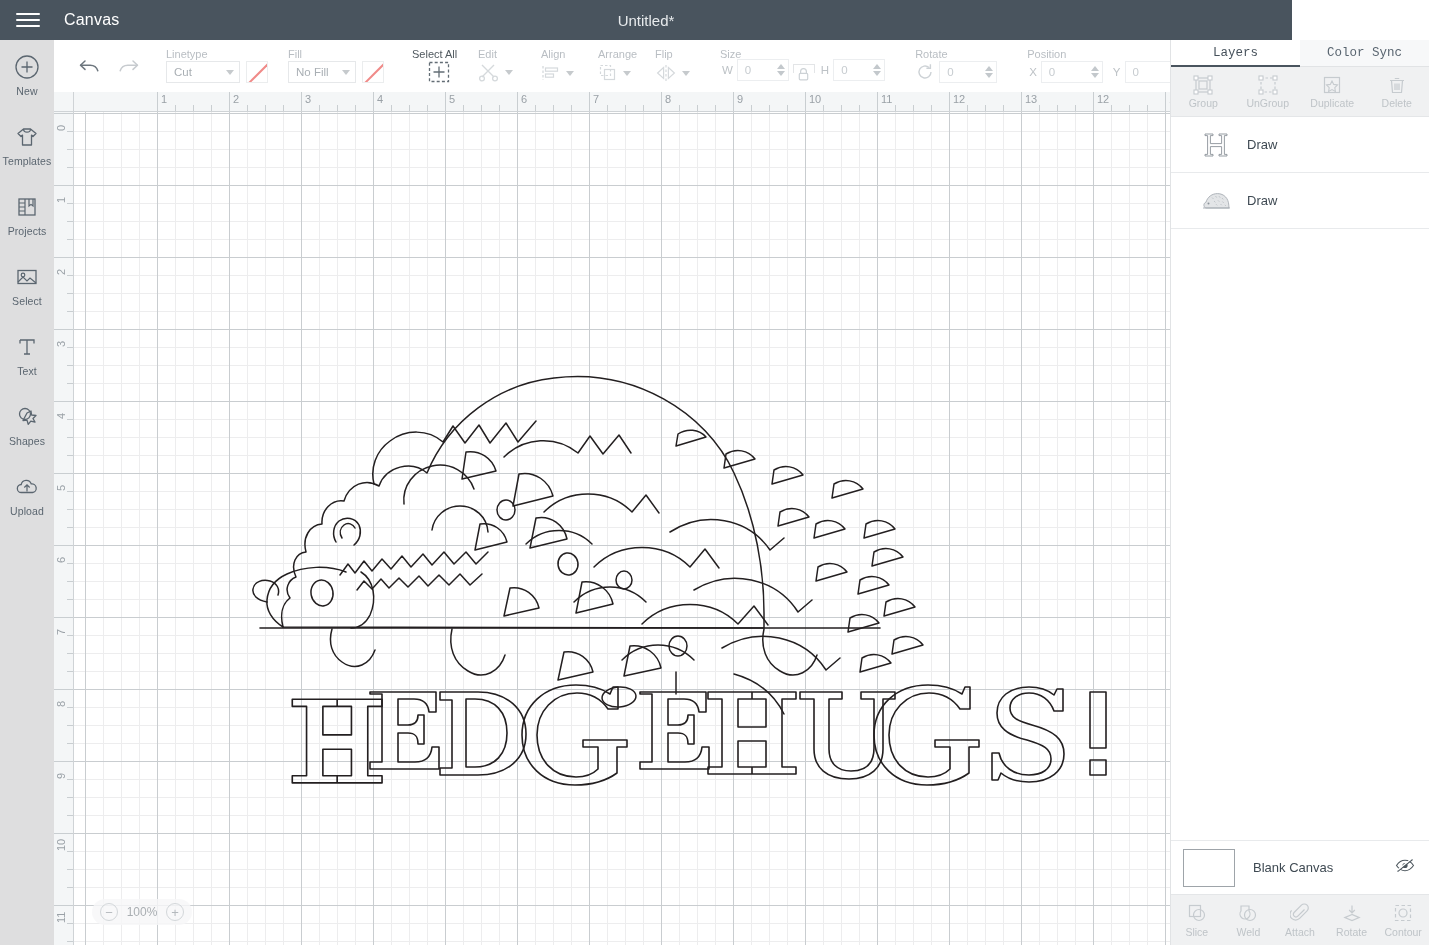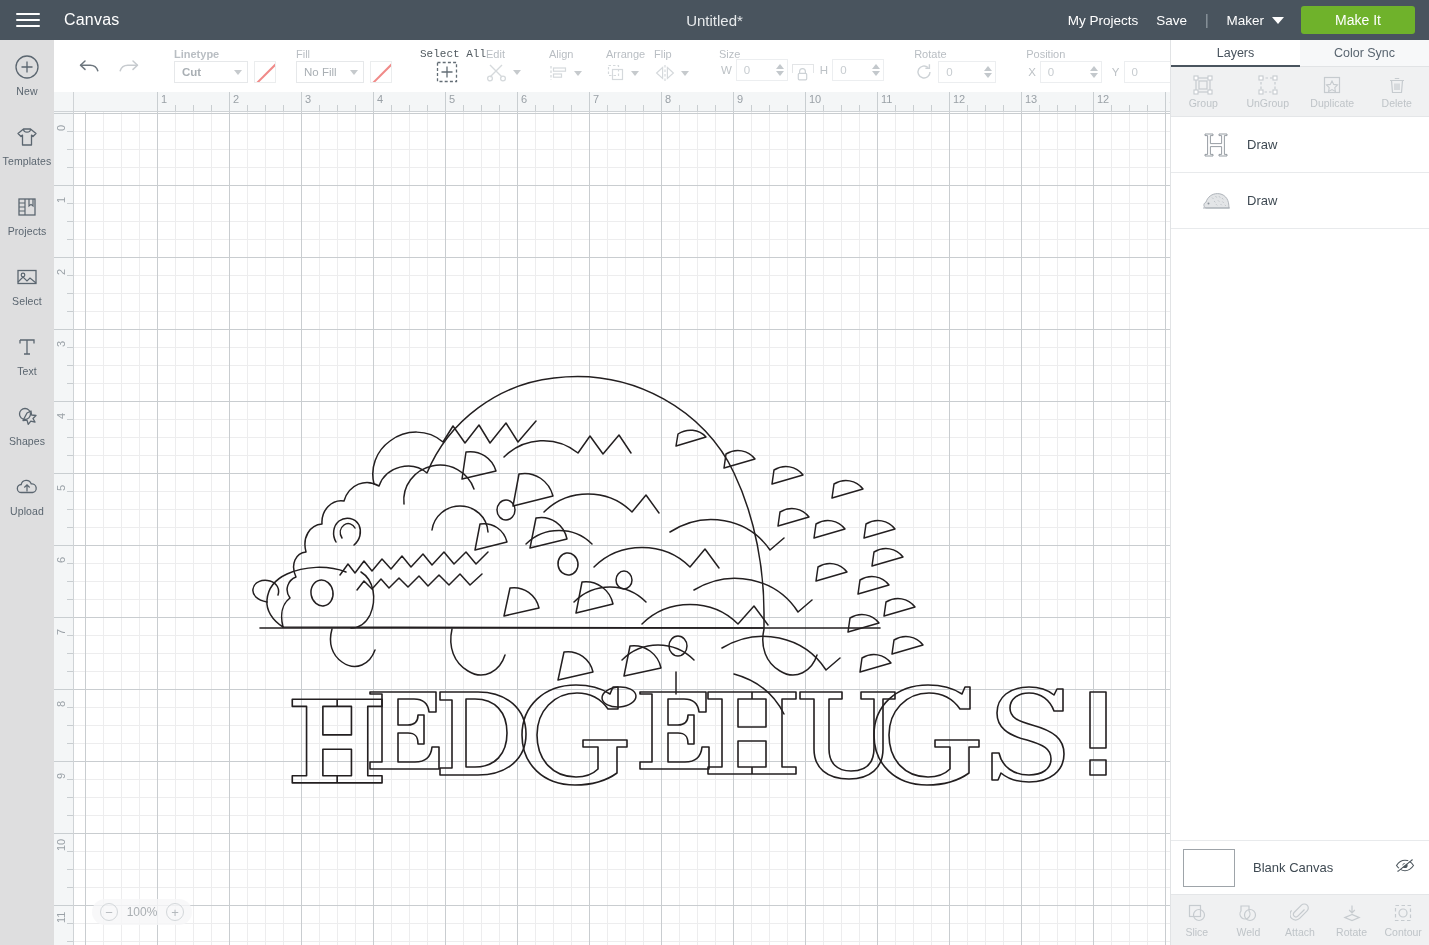--- a/index.html
+++ b/index.html
@@ -6,21 +6,21 @@
   html, body {
     width: 1429px; height: 945px;
     font-family: "Liberation Sans", sans-serif;
     overflow: hidden;
     background: #ffffff;
   }
   #app { position: relative; width: 1429px; height: 945px; }
 
   
   .header {
-    position: absolute; top: 0; left: 0; width: 1429px; height: 40px;
+    position: absolute; top: 0; left: 0; width: 1292px; height: 40px;
     background: #49545e; color: #fff;
     display: flex; align-items: center;
   }
   .hamburger {
     width: 56px; height: 40px;
     display: flex; flex-direction: column; align-items: center; justify-content: center;
     gap: 4px; cursor: pointer;
   }
   .hamburger span { display:block; width: 24px; height: 2px; background: #fff; border-radius:1px; }
   .header-canvas-label { font-size: 16px; color: #ffffff; margin-left: 8px; letter-spacing: .2px; }
@@ -66,21 +66,21 @@
   .toolbar {
     position: absolute; top: 40px; left: 54px; width: 1116px; height: 52px;
     background: #ffffff; display: flex; align-items: center;
   }
   .tb-group { display: flex; align-items: flex-end; height: 52px; position: relative; }
   .tb-divider { width: 1px; height: 30px; background: #e2e4e6; margin: 0 10px; align-self: center; }
   .tb-label {
     position: absolute; top: 8px; left: 0;
     font-size: 11px; color: #b9bec3; white-space: nowrap;
   }
-  .tb-label.dark { color: #50595f; font-family: Liberation Mono, monospace; }
+  .tb-label.dark { color: #50595f; }
   .tb-ctl { display: flex; align-items: center; }
 
   .undo-redo { display:flex; align-items:center; gap: 14px; margin-left: 24px; margin-right: 6px; }
   .undo-redo svg { cursor: pointer; }
 
   .minisel {
     border: 1px solid #e6e8ea; background: #fff; height: 22px;
     min-width: 68px; display: flex; align-items: center; justify-content: space-between;
     padding: 0 5px 0 7px; font-size: 11.5px; color: #a9afb4; cursor: pointer;
   }
@@ -160,20 +160,21 @@
   
   .rpanel {
     position:absolute; top: 40px; right: 0; width: 259px; height: 905px;
     background: #fff; border-left: 1px solid #e1e3e5;
   }
   .rtabs { display:flex; height: 27px; background:#f7f8f9; }
   .rtab {
     flex:1; display:flex; align-items:center; justify-content:center;
     font-size: 12.5px; color: #596570; cursor:pointer; background:#f7f8f9;
     border-bottom: 1px solid #e1e3e5;
+    font-family: Liberation Mono, monospace;
   }
   .rtab.active { background:#fff; border-bottom: 2px solid #49545e; color:#46515b; }
   .rtools {
     display:flex; height: 50px; background:#f0f1f2; border-bottom:1px solid #e4e6e8;
   }
   .rtool { flex:1; display:flex; flex-direction:column; align-items:center; justify-content:center; gap:2px; cursor:pointer; }
   .rtool .lbl { font-size: 10.5px; color: #bfc4c8; }
 
   .layer-group { border-bottom: 1px solid #e8eaec; }
   .layer-head {
@@ -209,30 +210,20 @@
 <div id="app">
 
   <div class="header">
     <div class="hamburger">
       <span></span>
         <span></span>
         <span></span>
     </div>
     <div class="header-canvas-label">Canvas</div>
     <div class="header-title">Untitled*</div>
-    <div class="header-right">
-      <div class="hdr-link">My Projects</div>
-      <div class="hdr-link">Save</div>
-      <div class="hdr-sep">|</div>
-      <div class="machine-sel">
-        <span class="hdr-link">Maker</span>
-        <span class="chev"></span>
-      </div>
-      <button class="make-it-btn">Make It</button>
-    </div>
   </div>
 
   <div class="sidebar">
     <div class="side-item">
       <svg class="ico" viewBox="0 0 26 26">
         <circle cx="13" cy="13" r="11" fill="none" stroke="#5b6670" stroke-width="1.3"></circle>
         <path d="M13 7.5v11M7.5 13h11" stroke="#5b6670" stroke-width="1.3" fill="none"></path>
       </svg>
       <span class="lbl">New</span>
     </div>
@@ -289,21 +280,21 @@
         <path d="M2.8 9.2h9.4c4 0 6.6 2.3 7.6 5.6" fill="none" stroke="#6d767e" stroke-width="1.5" stroke-linecap="round"></path>
       </svg>
       <svg width="24" height="20" viewBox="0 0 24 20">
         <path d="M17 5l4.5 4.2L17 13.4" fill="none" stroke="#c7cbcf" stroke-width="1.5" stroke-linecap="round" stroke-linejoin="round"></path>
         <path d="M21.2 9.2h-9.4c-4 0-6.6 2.3-7.6 5.6" fill="none" stroke="#c7cbcf" stroke-width="1.5" stroke-linecap="round"></path>
       </svg>
     </div>
 
     <div class="tb-divider"></div>
 
-    <div class="tb-group" style="margin-left:8px; padding-bottom:9px;font-weight:bold;">
+    <div class="tb-group" style="margin-left:0; padding-bottom:9px;">
       <div class="tb-label">Linetype</div>
       <div class="tb-ctl">
         <div class="minisel" style="width:74px">
           <span>Cut</span>
           <span class="ca"></span>
         </div>
         <div class="swatch"></div>
       </div>
     </div>
 
@@ -360,21 +351,21 @@
       <div class="tb-label">Arrange</div>
       <div class="tb-ctl icon-btn">
         <svg width="20" height="20" viewBox="0 0 20 20">
           <rect x="2.5" y="2.5" width="10" height="10" fill="none" stroke="#d5d9dc" stroke-width="1.2" stroke-dasharray="2.5 2"></rect>
           <rect x="6.5" y="6.5" width="10" height="10" fill="none" stroke="#d5d9dc" stroke-width="1.2"></rect>
         </svg>
         <span class="ca"></span>
       </div>
     </div>
 
-    <div class="tb-group" style="margin-left:15px; padding-bottom:9px;">
+    <div class="tb-group" style="margin-left:24px; padding-bottom:9px;">
       <div class="tb-label">Flip</div>
       <div class="tb-ctl icon-btn">
         <svg width="22" height="20" viewBox="0 0 22 20">
           <path d="M11 2v16" stroke="#d5d9dc" stroke-width="1.2" stroke-dasharray="2.5 2"></path>
           <path d="M8.6 4.5 2.6 10l6 5.5z" fill="none" stroke="#d5d9dc" stroke-width="1.2"></path>
           <path d="M13.4 4.5 19.4 10l-6 5.5z" fill="none" stroke="#d5d9dc" stroke-width="1.2"></path>
         </svg>
         <span class="ca"></span>
       </div>
     </div>

